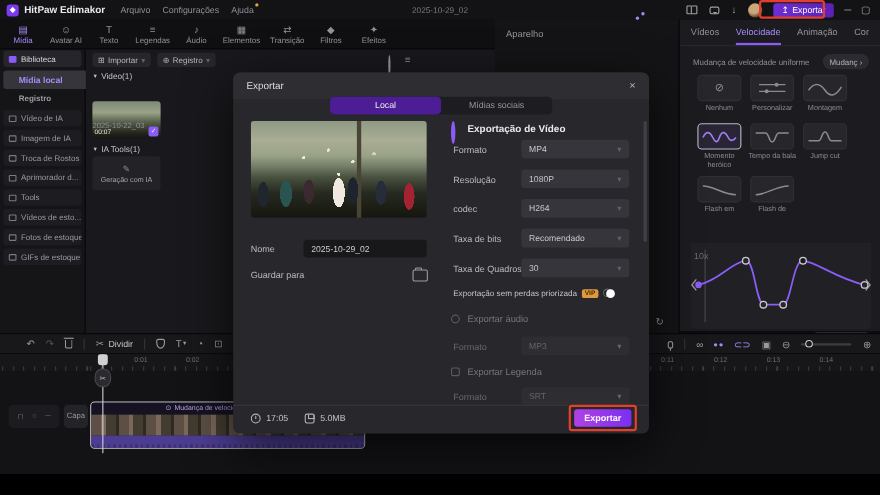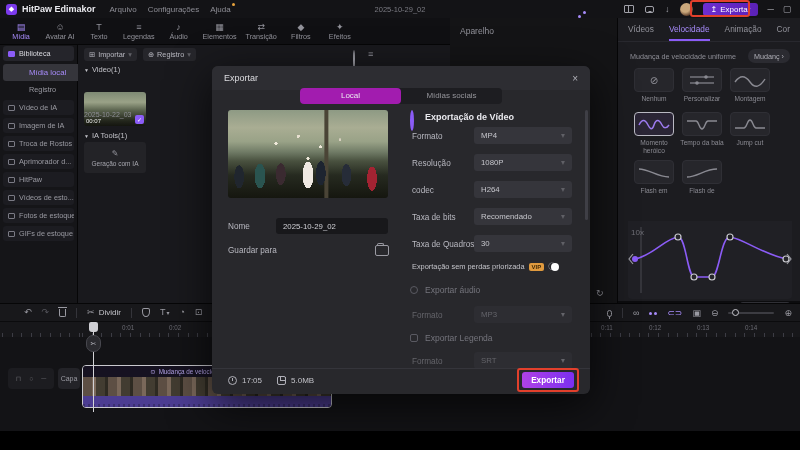--- a/index.html
+++ b/index.html
@@ -24,21 +24,21 @@
   
   .ribbon{position:absolute;top:18px;left:0;width:450px;height:27px;background:#101013;border-bottom:1px solid #060607;display:flex;align-items:center;padding-left:6px;gap:9px;}
   .rtab{display:flex;flex-direction:column;align-items:center;gap:0;color:#92929a;min-width:30px;}
   .rtab .ric{font-size:9px;line-height:10px;}
   .rtab .rlab{font-size:7.2px;line-height:9px;}
   .rtab.on{color:#a78bfa;}
   
   .sidebar{position:absolute;top:45px;left:0;width:78px;bottom:128px;background:#151518;border-right:1px solid #060607;padding-top:1px;}
   .sbitem{height:15px;margin:0 3px 3px 3px;display:flex;align-items:center;gap:4px;padding-left:5px;font-size:7.3px;color:#9a9aa2;border-radius:3px;white-space:nowrap;overflow:hidden;}
   .sbitem.hl{background:#25252b;color:#d8d8de;}
-  .sbitem.sub{padding-left:26px;}
+  .sbitem.sub{padding-left:14px;font-weight:bold;}
   .sbitem.sel{color:#a78bfa;}
   .sbitem.box{background:#1c1c21;}
   .sbico{width:7px;height:6px;border:1px solid #7a7a84;border-radius:1px;flex:none;}
   .sbico.folder{background:#8b5cf6;border-color:#8b5cf6;}
   
   .mediapanel{position:absolute;top:45px;left:78px;width:372px;bottom:128px;background:#19191d;}
   .mbtn{height:13px;background:#26262b;border-radius:3px;display:flex;align-items:center;gap:3px;padding:0 5px;font-size:7.3px;color:#b8b8c0;}
   .secthead{font-size:7.5px;color:#c2c2c8;display:flex;align-items:center;gap:3px;}
   .thumb{width:62px;height:34px;border-radius:3px;position:relative;overflow:hidden;
     background:linear-gradient(180deg,#7e8a74,#9aa287 30%,#58614c 55%,#23261c 85%,#14150f);}
@@ -90,21 +90,21 @@
   .capabtn{position:absolute;left:58px;top:64px;width:22px;height:21px;background:#232328;border-radius:4px;color:#9a9aa2;font-size:7px;display:flex;align-items:center;justify-content:center;}
   .clip{position:absolute;left:82px;top:61px;width:250px;height:43px;border:1px solid #c9c9ce;border-radius:4px;overflow:hidden;background:#241f33;z-index:4;}
   .cliphead{height:11px;background:rgba(22,17,32,.92);display:flex;align-items:center;justify-content:center;gap:3px;font-size:6.3px;color:#b3a2e6;}
   .clipfilm{height:19px;background:repeating-linear-gradient(90deg,#5d4f44 0 9px,#7a685a 9px 13px,#423c31 13px 22px,#2e2a22 22px 25px);}
   .clipaudio{height:13px;background:#4c3d92;background-image:repeating-linear-gradient(90deg,rgba(0,0,0,.22) 0 2px,transparent 2px 5px);background-size:auto 5px;background-repeat:repeat-x;background-position:0 100%;}
   
   .dialog{position:absolute;left:212px;top:66px;width:378px;height:328px;background:#28282c;border-radius:6px;box-shadow:0 12px 44px rgba(0,0,0,.7);z-index:40;}
   .dlghead{position:absolute;top:0;left:0;right:0;height:24px;background:#2d2d32;border-radius:6px 6px 0 0;display:flex;align-items:center;justify-content:space-between;padding:0 12px;}
   .dlgtabs{position:absolute;left:88px;top:22px;width:202px;height:16px;background:#1d1d21;border-radius:4px;display:flex;}
   .dlgtab{flex:1;text-align:center;font-size:8px;line-height:16px;color:#94949a;border-radius:4px;}
-  .dlgtab.on{background:#a21caf;color:#ececf0;}
+  .dlgtab.on{background:#4c1d95;color:#ececf0;}
   .dlgpreview{position:absolute;left:16px;top:44px;width:160px;height:88px;border-radius:3px;
     background:
       radial-gradient(circle 1.5px at 30% 38%,#efe9da 0 100%,transparent 101%),
       radial-gradient(circle 1.5px at 44% 30%,#e8e0d0 0 100%,transparent 101%),
       radial-gradient(circle 1.5px at 58% 42%,#efe9da 0 100%,transparent 101%),
       radial-gradient(circle 1.5px at 70% 34%,#d8d0c0 0 100%,transparent 101%),
       radial-gradient(circle 1.5px at 50% 55%,#efe9da 0 100%,transparent 101%),
       radial-gradient(ellipse 9px 22px at 50% 74%,#efe9e2 0 60%,transparent 61%),
       radial-gradient(ellipse 8px 20px at 58% 72%,#1d2430 0 60%,transparent 61%),
       radial-gradient(ellipse 8px 20px at 90% 78%,#a32332 0 60%,transparent 61%),
@@ -235,21 +235,21 @@
     <div class="sbitem box">
         <span class="sbico"></span>
         <span>Troca de Rostos</span>
       </div>
     <div class="sbitem box">
         <span class="sbico"></span>
         <span>Aprimorador d...</span>
       </div>
     <div class="sbitem box">
         <span class="sbico"></span>
-        <span>HitPaw</span>
+        <span>Tools</span>
       </div>
     <div class="sbitem box">
         <span class="sbico"></span>
         <span>Vídeos de esto...</span>
       </div>
     <div class="sbitem box">
         <span class="sbico"></span>
         <span>Fotos de estoque</span>
       </div>
     <div class="sbitem box">

